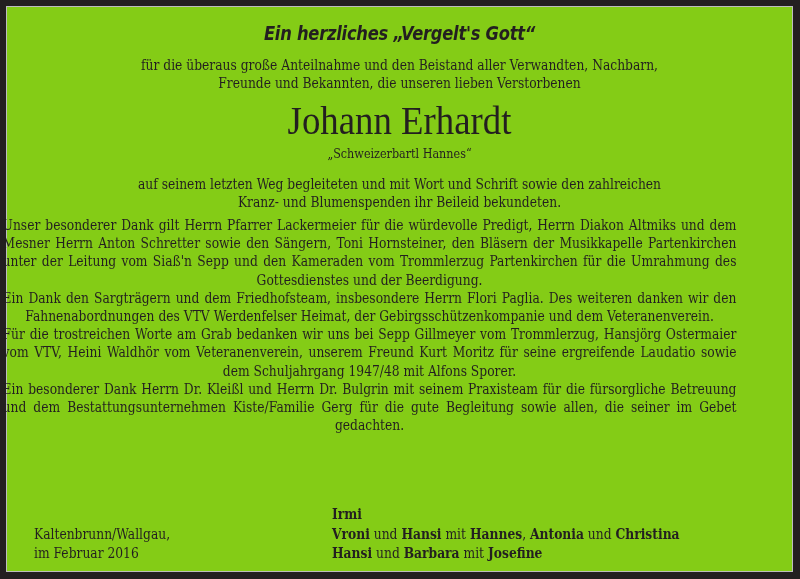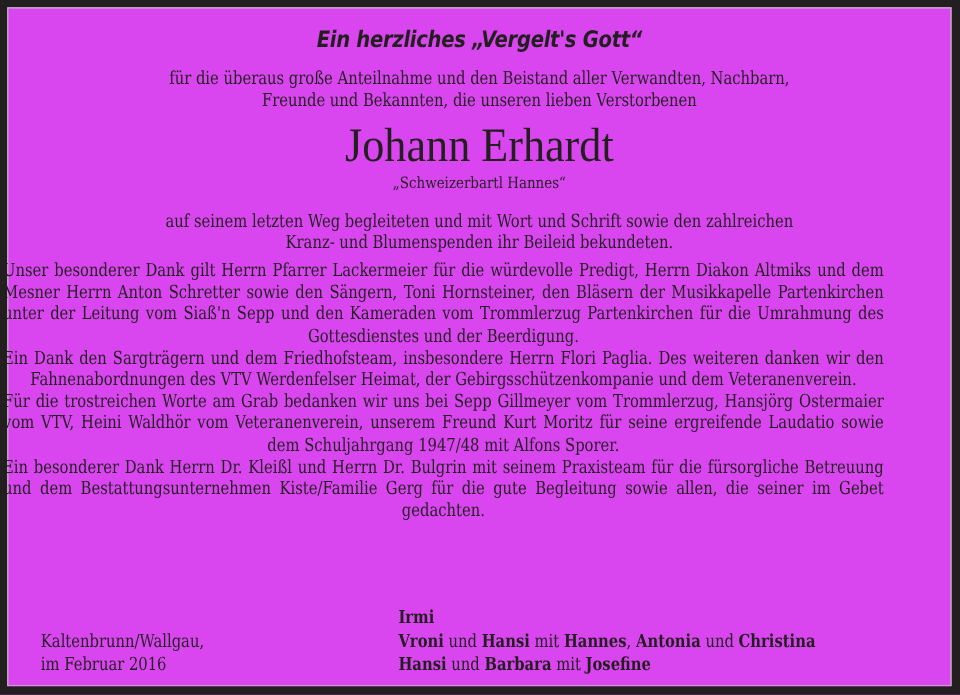--- a/index.html
+++ b/index.html
@@ -1,19 +1,19 @@
 <!DOCTYPE html>
 <html><head>
 <meta charset="utf-8">
 <style>
   html, body { margin: 0; padding: 0; }
   body { width: 800px; height: 579px; background: #231f20; overflow: hidden; }
   .frame {
     position: absolute; left: 6px; top: 6px; width: 787px; height: 566px;
-    background: #d946ef; box-shadow: inset 0 0 0 1px #bdbdbd;
+    background: #84cc16; box-shadow: inset 0 0 0 1px #bdbdbd;
   }
   .serif { font-family: "DejaVu Serif", "Liberation Serif", serif; color: #231f20; }
   .center { text-align: center; }
   .title {
     position: absolute; left: 0; right: 0; top: 16px;
     font-family: "DejaVu Sans", sans-serif; font-weight: bold; font-style: italic;
     font-size: 19px; letter-spacing: -0.3px; color: #231f20; text-align: center;
     transform: scaleX(0.86); transform-origin: center;
   }
   .intro {

